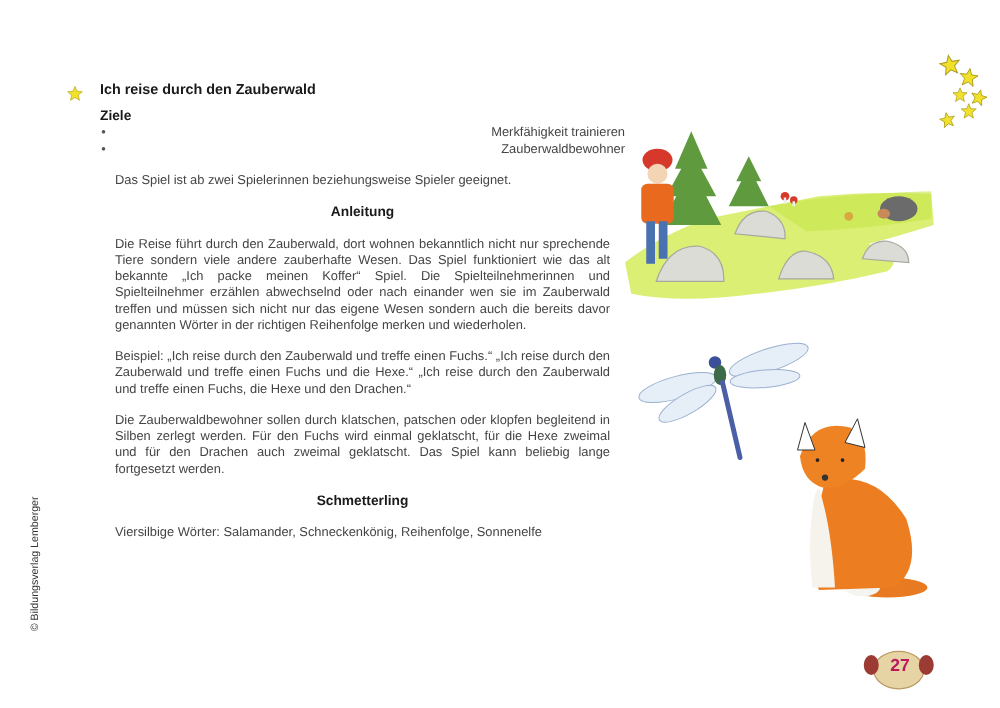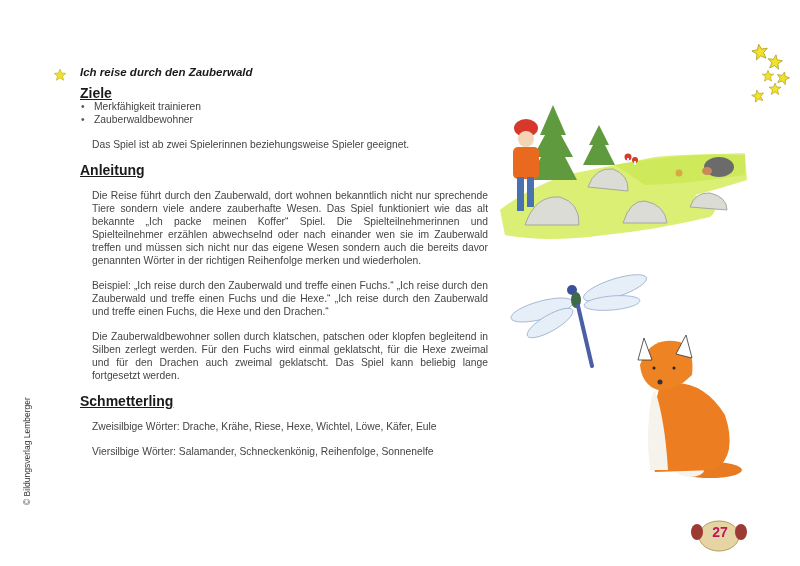--- a/index.html
+++ b/index.html
@@ -6,30 +6,30 @@
   body {
     width: 800px; height: 566px; position: relative; overflow: hidden;
     background: #ffffff;
     font-family: "Liberation Sans", "DejaVu Sans", sans-serif;
     color: #3a3a3a;
   }
   .page { position: absolute; left: 0; top: 0; width: 800px; height: 566px; }
   .title-star { position: absolute; left: 53px; top: 68px; width: 14px; height: 14px; }
   .title {
     position: absolute; left: 80px; top: 66px;
-    font-size: 11.5px; font-weight: bold; color: #1a1a1a; white-space: nowrap; font-style: italic;
+    font-size: 11.5px; font-weight: bold; color: #1a1a1a; white-space: nowrap;
   }
   .content {
     position: absolute; left: 80px; top: 86px; width: 420px;
     font-size: 10.3px; line-height: 13px; color: #444;
   }
-  .h { font-weight: bold; color: #1a1a1a; font-size: 14px; line-height: 14px; text-decoration: underline; }
-  .h.gap { margin-top: 4px; }
+  .h { font-weight: bold; color: #1a1a1a; font-size: 11px; line-height: 14px; }
+  .h.gap { margin-top: 4px; text-align: center; }
   ul { margin: 0; padding: 0; list-style: none; }
-  li { position: relative; padding-left: 14px; }
+  li { position: relative; padding-left: 14px; text-align: right; }
   li::before { content: "•"; position: absolute; left: 1px; top: 0; color: #555; }
   p { margin: 12px; }
   .justify { text-align: justify; }
   .copyright {
     position: absolute; left: 22px; top: 505px;
     transform: rotate(-90deg); transform-origin: left top;
     font-size: 8.5px; color: #333; white-space: nowrap;
   }
   .stars { position: absolute; left: 745px; top: 40px; width: 50px; height: 65px; }
   .scene { position: absolute; left: 495px; top: 95px; width: 255px; height: 150px; }
@@ -58,21 +58,20 @@
       <li>Zauberwaldbewohner</li>
     </ul>
     <p>Das Spiel ist ab zwei Spielerinnen beziehungsweise Spieler geeignet.</p>
 
     <div class="h gap">Anleitung</div>
     <p class="justify">Die Reise führt durch den Zauberwald, dort wohnen bekanntlich nicht nur sprechende Tiere sondern viele andere zauberhafte Wesen. Das Spiel funktioniert wie das alt bekannte „Ich packe meinen Koffer“ Spiel. Die Spielteilnehmerinnen und Spielteilnehmer erzählen abwechselnd oder nach einander wen sie im Zauberwald treffen und müssen sich nicht nur das eigene Wesen sondern auch die bereits davor genannten Wörter in der richtigen Reihenfolge merken und wiederholen.</p>
     <p class="justify">Beispiel: „Ich reise durch den Zauberwald und treffe einen Fuchs.“ „Ich reise durch den Zauberwald und treffe einen Fuchs und die Hexe.“ „Ich reise durch den Zauberwald und treffe einen Fuchs, die Hexe und den Drachen.“</p>
     <p class="justify">Die Zauberwaldbewohner sollen durch klatschen, patschen oder klopfen begleitend in Silben zerlegt werden. Für den Fuchs wird einmal geklatscht, für die Hexe zweimal und für den Drachen auch zweimal geklatscht. Das Spiel kann beliebig lange fortgesetzt werden.</p>
 
     <div class="h gap">Schmetterling</div>
-    <p>Zweisilbige Wörter: Drache, Krähe, Riese, Hexe, Wichtel, Löwe, Käfer, Eule</p>
     <p>Viersilbige Wörter: Salamander, Schneckenkönig, Reihenfolge, Sonnenelfe</p>
   </div>
 
   <div class="copyright">© Bildungsverlag Lemberger</div>
 
   <svg class="stars" viewBox="0 0 50 65">
     <defs>
       <polygon id="st" points="0,-6 1.6,-2 6,-1.9 2.6,1 3.7,5.5 0,3 -3.7,5.5 -2.6,1 -6,-1.9 -1.6,-2" fill="#f2e12a" stroke="#a99a1a" stroke-width="0.6"></polygon>
     </defs>
     <use href="#st" transform="translate(15,12) scale(1.3) rotate(-10)"></use>

